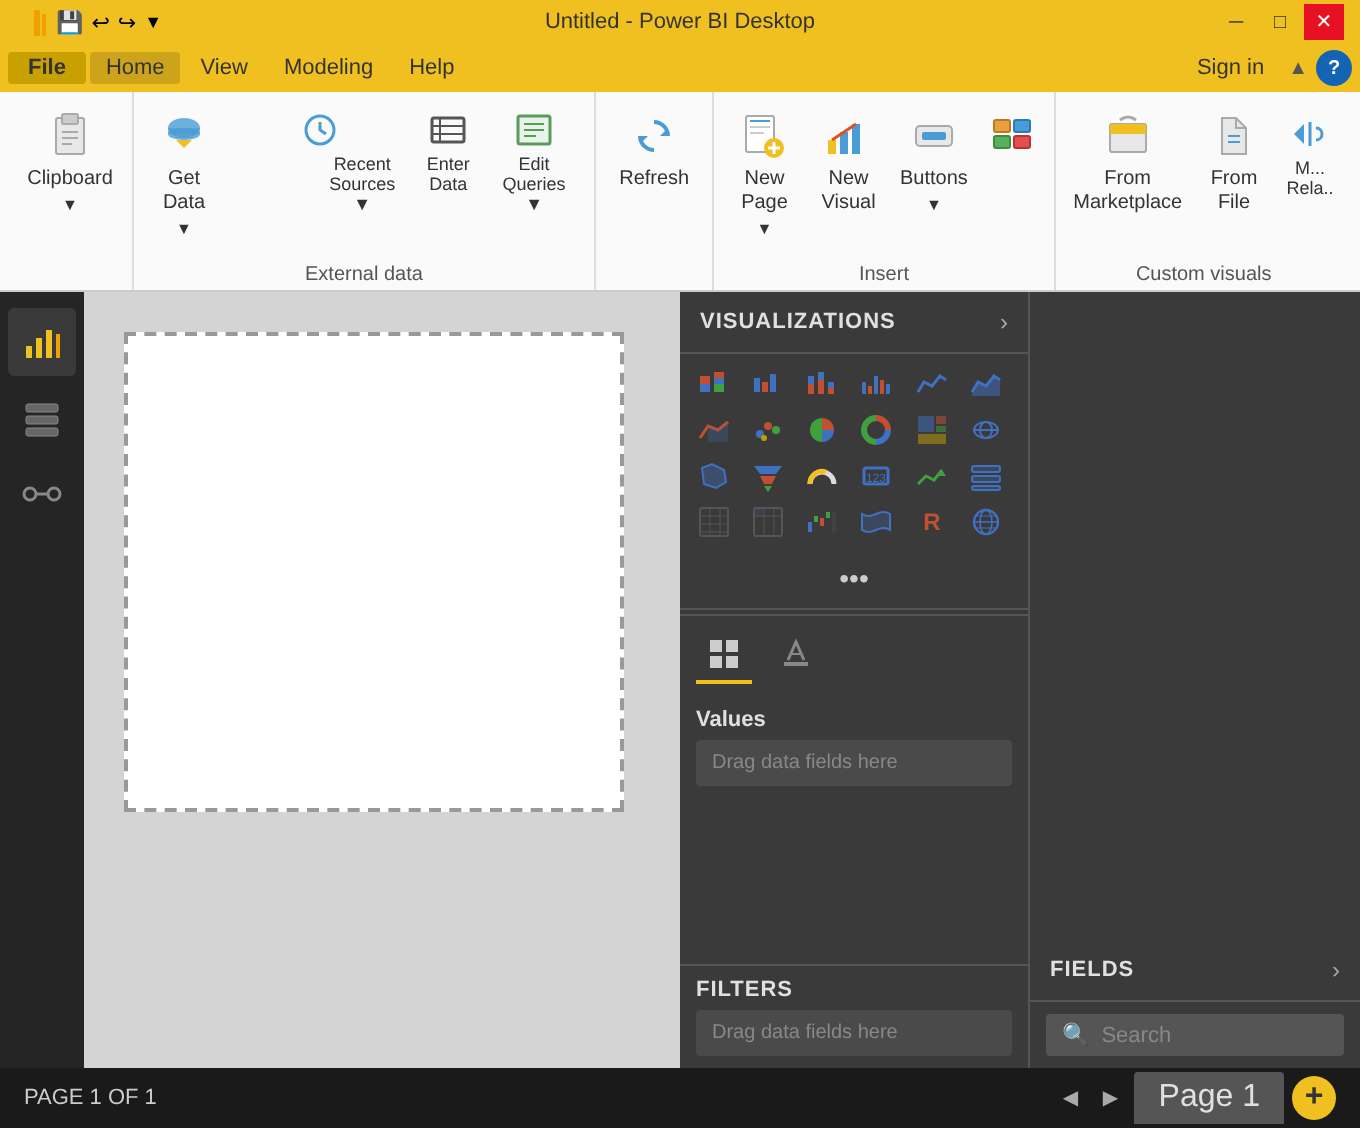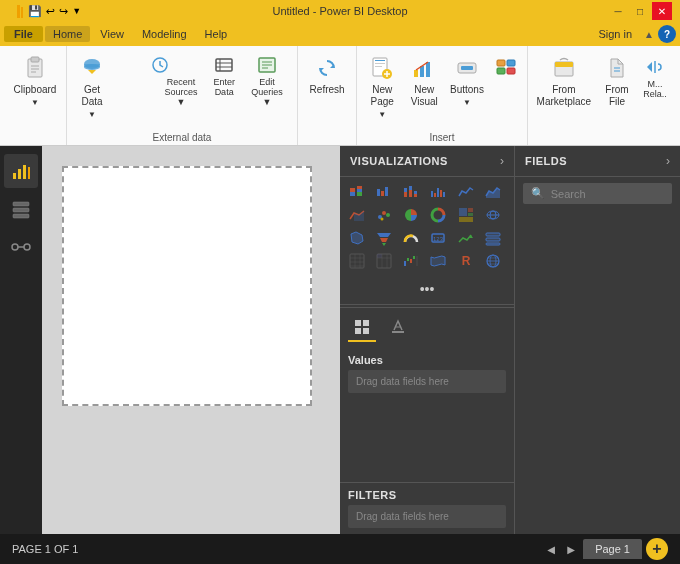--- a/index.html
+++ b/index.html
@@ -260,20 +260,21 @@
       color: #ccc;
       margin-bottom: 4px;
     }
 
     
     .fields-panel {
       width: 165px;
       background: #3a3a3a;
       display: flex;
       flex-direction: column;
+      justify-content: flex-end;
     }
     .search-box {
       display: flex;
       align-items: center;
       background: #555;
       margin: 6px 8px;
       padding: 4px 8px;
       border-radius: 2px;
       gap: 6px;
     }
@@ -312,21 +313,21 @@
       justify-content: center;
       cursor: pointer;
       color: #aaa;
       font-size: 10px;
     }
     .page-tab {
       background: #3a3a3a;
       padding: 4px 12px;
       border-radius: 2px 2px 0 0;
       cursor: pointer;
-      font-size: 11px;
+      font-size: 16px;
       color: #e0e0e0;
     }
     .page-tab.active { background: #555; }
     .add-page-btn {
       width: 22px;
       height: 22px;
       background: #f0c020;
       border-radius: 50%;
       display: flex;
       align-items: center;
@@ -540,20 +541,21 @@
         <div class="ribbon-btn-small-icon">
           <svg width="22" height="22" viewBox="0 0 22 22">
             <path d="M3 11 L8 6 L8 16 Z" fill="#4a9cd6"></path>
             <path d="M11 5 L11 17" stroke="#4a9cd6" stroke-width="1.5"></path>
             <path d="M14 8 C18 8 18 14 14 14" stroke="#4a9cd6" stroke-width="1.5" fill="none"></path>
           </svg>
         </div>
         <span style="font-size:9px;">M...<br>Rela..</span>
       </div>
     </div>
+    <div class="ribbon-group-label">Custom visuals</div>
   </div>
 </div>
 
 <div class="main-area">
 
   <div class="left-sidebar">
     <div class="sidebar-icon active">
       <svg width="20" height="20" viewBox="0 0 20 20">
         <rect x="2" y="12" width="3" height="6" fill="#f0c020"></rect>
         <rect x="7" y="8" width="3" height="10" fill="#f0c020"></rect>

